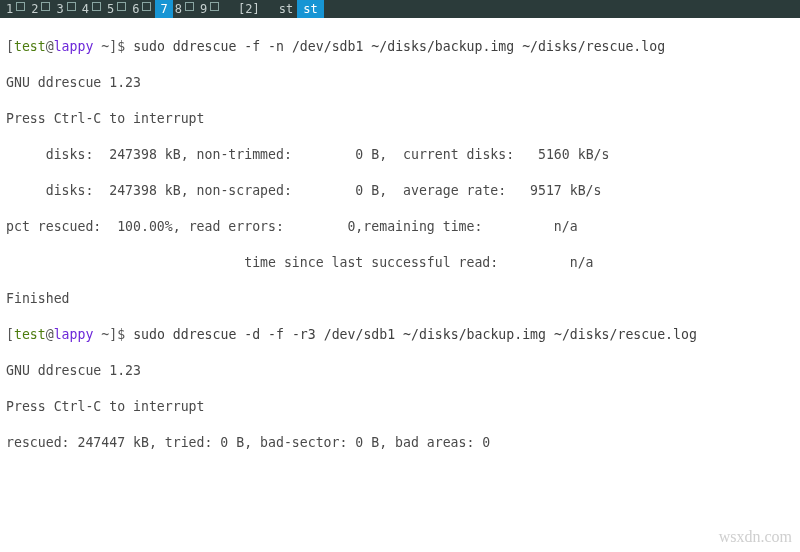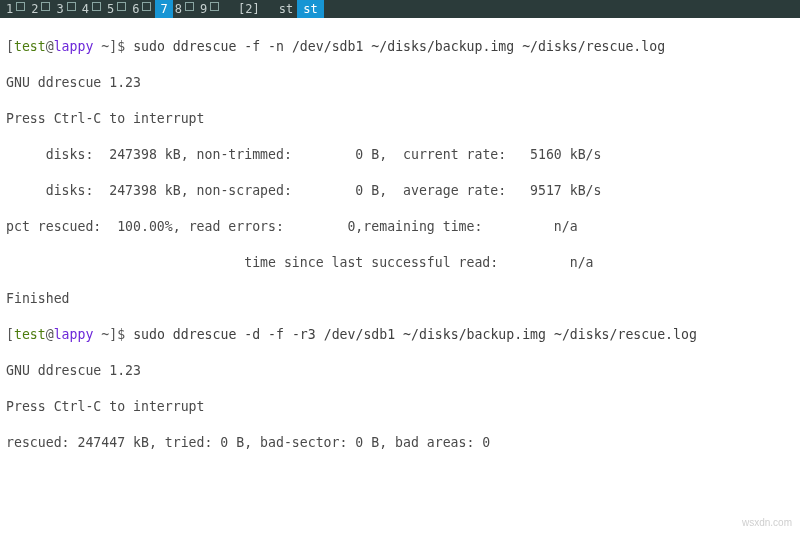--- a/index.html
+++ b/index.html
@@ -53,24 +53,24 @@
   .prompt-bracket { color:#555; }
   .prompt-user { color:#4d7c0f; }
   .prompt-sep  { color:#555; }
   .prompt-host { color:#6d28d9; }
   .prompt-path { color:#555; }
   .prompt-sym  { color:#555; }
   .cmd { color:#404040; }
   .watermark {
     position: absolute;
     right: 8px;
-    bottom: 20px;
+    bottom: 6px;
     color: #cfcfcf;
-    font-size: 10px;
-    font-family: Liberation Sans, sans-serif;
+    font-size: 16px;
+    font-family: Liberation Serif, serif;
   }
 </style>
 </head>
 <body>
 
 <div class="taskbar">
   <span class="ws-slot">
       <span class="ws-num">1</span>
       <span class="ws-square"></span>
     </span>
@@ -107,21 +107,21 @@
   <span class="ws-bracket">[2]</span>
   <span class="ws-gap"></span>
   <span class="ws-tag">st</span>
   <span class="ws-tag active">st</span>
 </div>
 
 <div class="terminal">
 <div><span class="prompt-bracket">[</span><span class="prompt-user">test</span><span class="prompt-sep">@</span><span class="prompt-host">lappy</span> <span class="prompt-path">~</span><span class="prompt-bracket">]</span><span class="prompt-sym">$</span> <span class="cmd">sudo ddrescue -f -n /dev/sdb1 ~/disks/backup.img ~/disks/rescue.log</span></div>
 <div>GNU ddrescue 1.23</div>
 <div>Press Ctrl-C to interrupt</div>
-<div><span>     disks:</span><span>  247398 kB,</span><span> non-trimmed:</span><span>        0 B,</span><span>  current rate:</span><span>   5160 kB/s</span></div>
+<div><span>     disks:</span><span>  247398 kB,</span><span> non-trimmed:</span><span>        0 B,</span><span>  current disks:</span><span>   5160 kB/s</span></div>
 <div><span>     disks:</span><span>  247398 kB,</span><span> non-scraped:</span><span>        0 B,</span><span>  average rate:</span><span>   9517 kB/s</span></div>
 <div><span>pct rescued:</span><span>  100.00%,</span><span> read errors:</span><span>        0,</span><span>remaining time:</span><span>         n/a</span></div>
 <div><span>                              time since last successful read:</span><span>         n/a</span></div>
 <div>Finished</div>
 <div><span class="prompt-bracket">[</span><span class="prompt-user">test</span><span class="prompt-sep">@</span><span class="prompt-host">lappy</span> <span class="prompt-path">~</span><span class="prompt-bracket">]</span><span class="prompt-sym">$</span> <span class="cmd">sudo ddrescue -d -f -r3 /dev/sdb1 ~/disks/backup.img ~/disks/rescue.log</span></div>
 <div>GNU ddrescue 1.23</div>
 <div>Press Ctrl-C to interrupt</div>
 <div>rescued: 247447 kB, tried: 0 B, bad-sector: 0 B, bad areas: 0</div>
 
 

